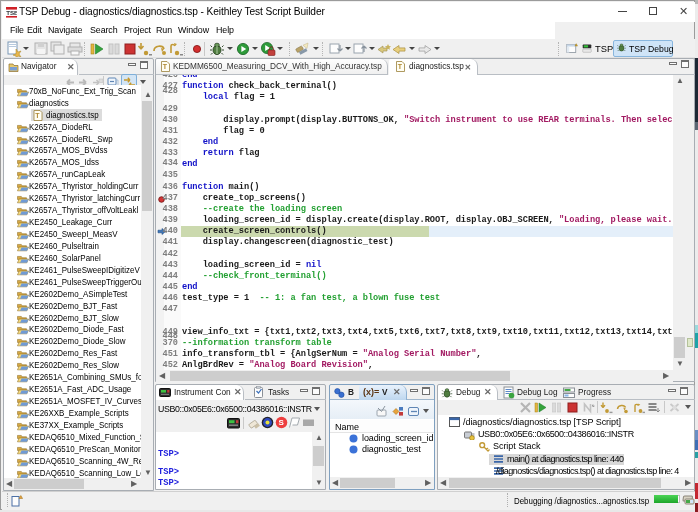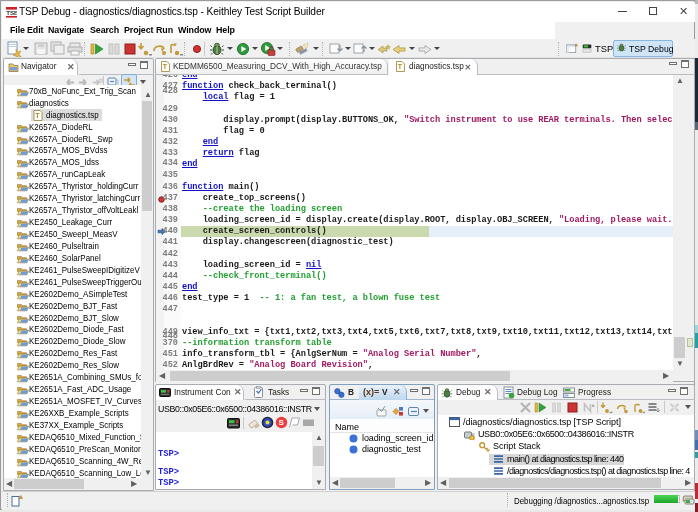--- a/index.html
+++ b/index.html
@@ -1,32 +1,32 @@
 <!DOCTYPE html>
 <html><head><meta charset="utf-8">
 <style>
 html,body{margin:0;padding:0;width:698px;height:512px;overflow:hidden;background:#e8e8e8;}
 *{box-sizing:border-box;}
 body{font-family:"Liberation Sans",sans-serif;-webkit-font-smoothing:antialiased;}
 .a{position:absolute;}
 .win{left:0;top:0;width:695px;height:510px;background:#f0f0f0;border:1px solid #9b9b9b;}
 .ttl{left:1px;top:1px;width:693px;height:20px;background:#fff;}
-.mnu{left:1px;top:21px;width:553px;height:17px;background:#fff;font-size:8.9px;letter-spacing:-0.1px;color:#000;font-weight:bold;}
+.mnu{left:1px;top:21px;width:553px;height:17px;background:#fff;font-size:8.9px;letter-spacing:-0.1px;color:#000;}
 .mi{position:absolute;top:3px;}
 .tb{left:1px;top:38px;width:693px;height:19px;background:#f0f0f0;border-bottom:1px solid #e2e2e2;}
 .pane{background:#f0f0f0;border:1px solid #a8adb3;border-radius:2px 2px 0 0;}
 .tabtxt{font-size:9px;color:#202020;white-space:nowrap;transform:scaleX(.92);transform-origin:0 0;}
 .x{color:#6a6a6a;font-size:9px;font-weight:bold;}
 .sb{background:#f0f0f0;}
 .sbt{background:#cdcdcd;}
 .arr{color:#606060;font-size:8px;line-height:8px;}
 .code,.mono{font-family:"Liberation Mono",monospace;}
 .cl{position:absolute;left:0;white-space:pre;font-size:8.7px;font-weight:bold;color:#1a1a1a;letter-spacing:-0.05px;}
 .num{position:absolute;white-space:pre;font-size:8.6px;font-weight:bold;color:#7d7d7d;text-align:right;width:20px;}
-.k{color:#1212c8;text-decoration:underline;}
+.k{color:#1212c8;}
 .c{color:#23a032;}
 .s{color:#a21a62;}
 .trow{position:absolute;height:11.9px;font-size:9px;white-space:nowrap;color:#000;transform:scaleX(.885);transform-origin:0 0;}
 .fold{position:absolute;}
 .sep{border-left:1px solid #c8c8c8;height:14px;}
 .dsep{border-left:1px dotted #b5b5b5;height:14px;}
 svg{display:block;}
 .dbgrow{position:absolute;font-size:9px;letter-spacing:-0.1px;white-space:nowrap;color:#000;}
 </style></head><body>
 <div class="a" style="left:695px;top:0;width:3px;height:512px;background:#ececec;"></div>
@@ -738,21 +738,21 @@
         <path d="M5 5 l4.5 4.5 M7.5 7.5 l1.5-1.5 M9 9 l1.5-1.5" stroke="#c29a36" stroke-width="1.3"></path>
       </svg>
 <div class="dbgrow" style="left:55px;top:26.4px;letter-spacing:-0.05px;">Script Stack</div>
 <svg class="a" style="left:55px;top:39.4px" width="11" height="10" viewBox="0 0 11 10">
         <path d="M1 2.2 h9 M1 5 h9 M1 7.8 h9" stroke="#3a66a8" stroke-width="1.7"></path>
       </svg>
 <div class="dbgrow" style="left:69px;top:38.9px;letter-spacing:-0.5px;">main() at diagnostics.tsp line: 440</div>
 <svg class="a" style="left:55px;top:51.4px" width="11" height="10" viewBox="0 0 11 10">
         <path d="M1 2.2 h9 M1 5 h9 M1 7.8 h9" stroke="#3a66a8" stroke-width="1.7"></path>
       </svg>
-<div class="dbgrow" style="left:69px;top:50.9px;letter-spacing:-0.55px;">/diagnostics/diagnostics.tsp() at diagnostics.tsp line: 4</div>
+<div class="dbgrow" style="left:58px;top:50.9px;letter-spacing:-0.55px;">/diagnostics/diagnostics.tsp() at diagnostics.tsp line: 4</div>
 </div>
 <div class="a sb" style="left:437px;top:476px;width:256px;height:12px;"></div>
 <div class="a arr" style="left:439px;top:478px;">◀</div>
 <div class="a sbt" style="left:448px;top:477px;width:212px;height:10px;"></div>
 <div class="a arr" style="left:684px;top:478px;">▶</div>
 <div class="a" style="left:1px;top:490px;width:693px;height:19px;background:#f0f0f0;border-top:1px solid #d0d0d0;"></div>
 <div class="a" style="left:6px;top:492px;height:14px;border-left:1px dotted #b0b0b0;"></div>
 <svg class="a" style="left:10px;top:493px" width="12" height="13" viewBox="0 0 12 13">
       <rect x="1" y="2.5" width="7" height="9.5" fill="#fdfdfd" stroke="#4a6fa5"></rect>
       <path d="M8 4.5 l1.8-3 1.8 3z" fill="#e8a33c" stroke="#9a6d14" stroke-width="0.5"></path>

